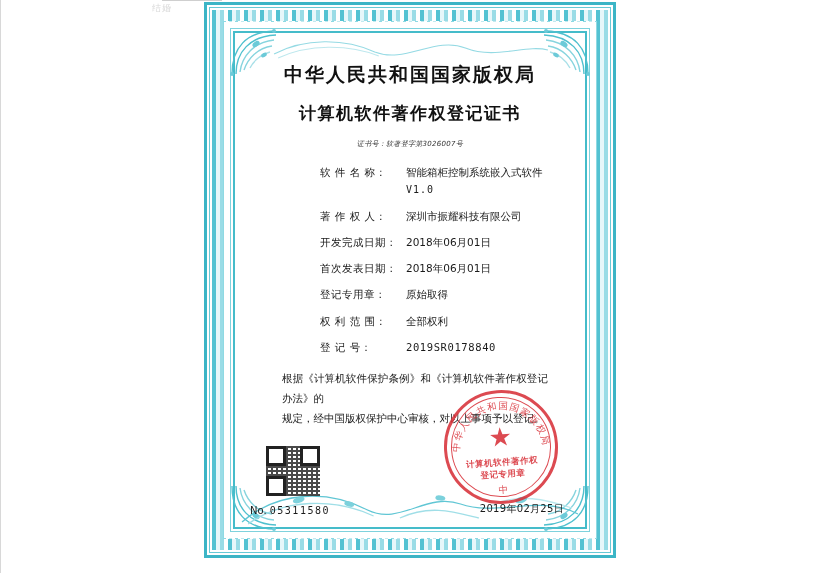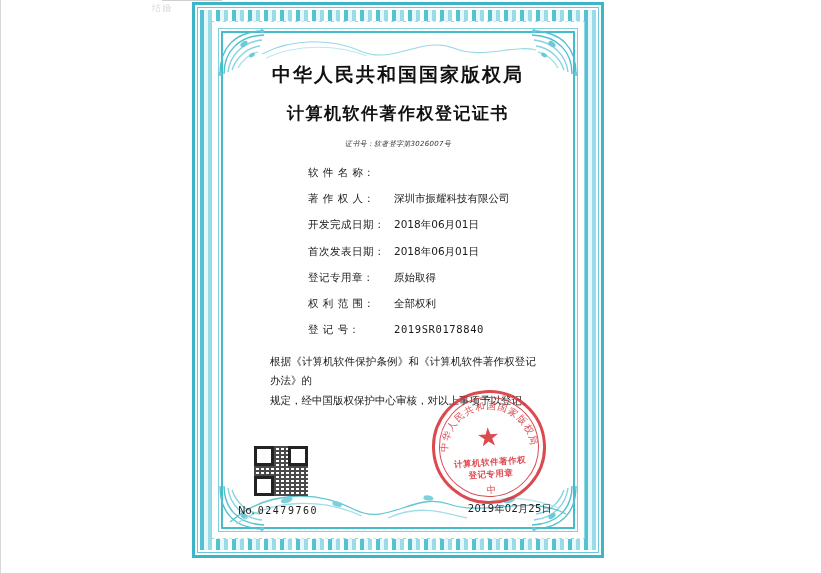--- a/index.html
+++ b/index.html
@@ -32,21 +32,21 @@
     position: absolute;
     left: 152px; top: 2px;
     font-size: 9px;
     color: #d9d9d9;
     letter-spacing: 1px;
   }
 
   
   .certificate {
     position: absolute;
-    left: 192px;
+    left: 204px;
     top: 2px;
     width: 412px;
     height: 556px;
     background: #ffffff;
     box-sizing: border-box;
   }
 
   
   .border-outer {
     position: absolute;
@@ -398,20 +398,24 @@
   <div class="content">
 
     <div class="title1">中华人民共和国国家版权局</div>
     <div class="title2">计算机软件著作权登记证书</div>
     <div class="cert-no">证书号：软著登字第3026007号</div>
 
     <div class="fields">
 
       <div class="field-row">
         <div class="field-label">软 件 名 称：</div>
+        <div class="field-value">
+          <span>智能箱柜控制系统嵌入式软件</span>
+          <span class="line2">V1.0</span>
+        </div>
       </div>
 
       <div class="field-row">
         <div class="field-label">著 作 权 人：</div>
         <div class="field-value">深圳市振耀科技有限公司</div>
       </div>
 
       <div class="field-row">
         <div class="field-label">开发完成日期：</div>
         <div class="field-value">2018年06月01日</div>
@@ -467,18 +471,18 @@
         <textPath href="#arcBottom" startOffset="50%" text-anchor="middle">中</textPath>
       </text>
     </svg>
     <div class="seal-star">★</div>
     <div class="seal-line1">计算机软件著作权</div>
     <div class="seal-line2">登记专用章</div>
   </div>
 
   <div class="footer-no">
     <span>No.</span>
-    <span class="mono">02479760</span>
+    <span class="mono">05311580</span>
   </div>
 
   <div class="footer-date">2019年02月25日</div>
 
 </div>
 
 </body></html>

